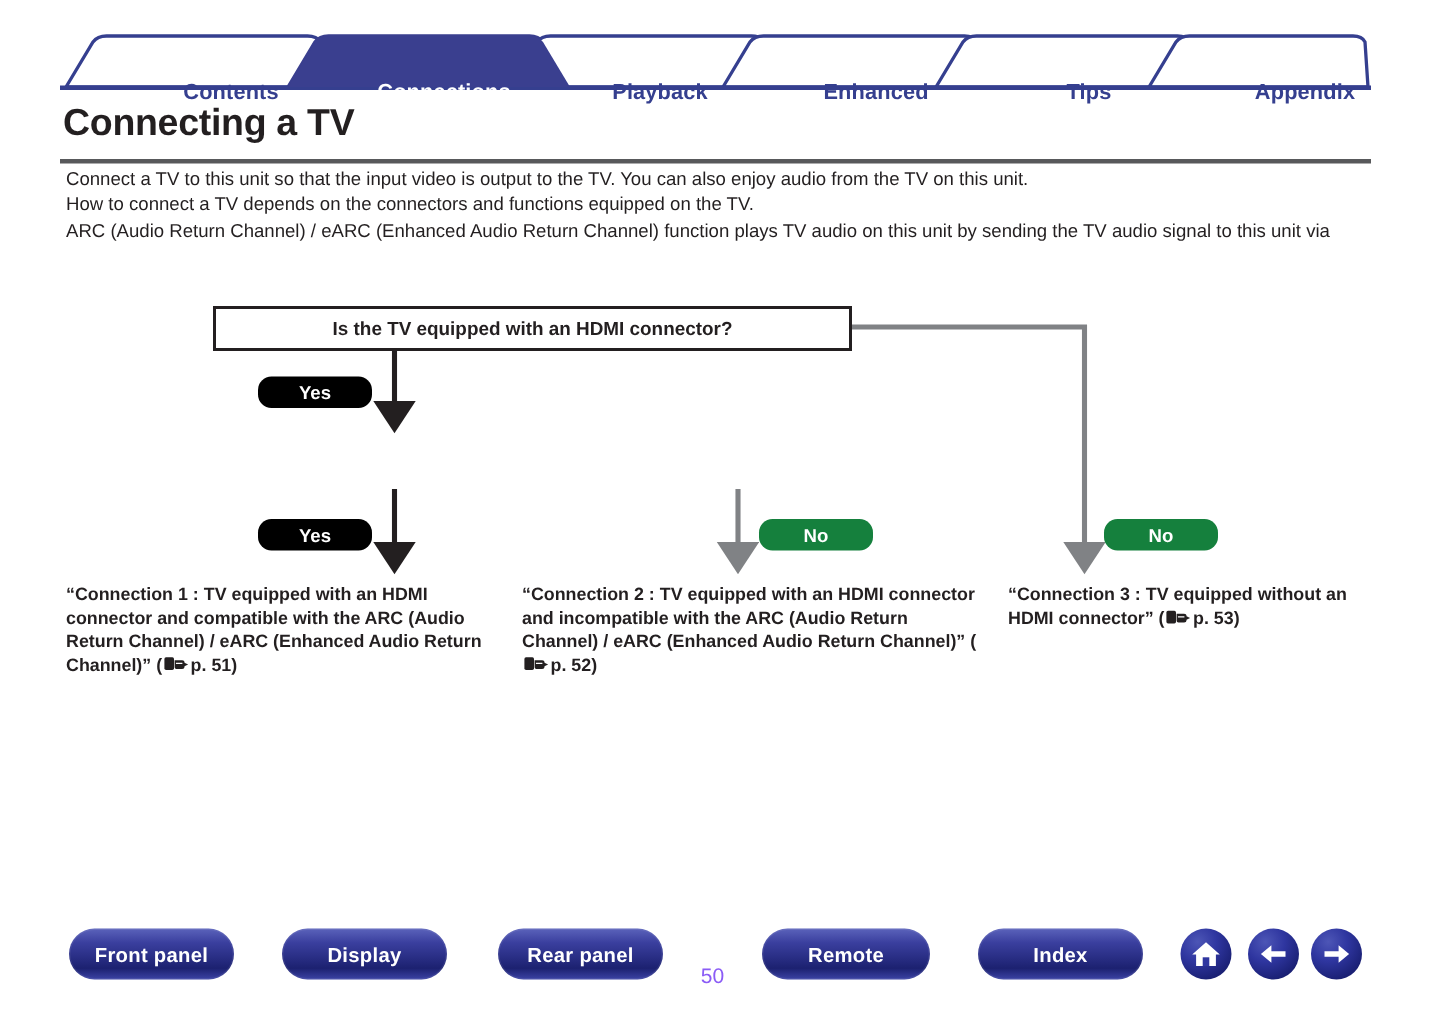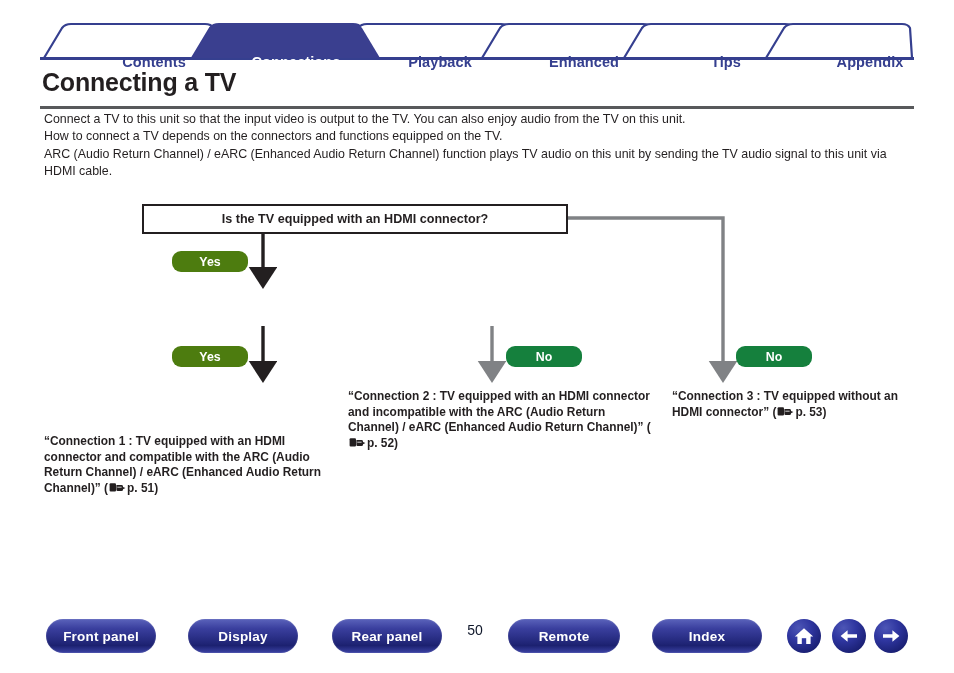--- a/index.html
+++ b/index.html
@@ -90,21 +90,21 @@
   .pill {
     position: absolute;
     border-radius: 9px;
     display: flex;
     align-items: center;
     justify-content: center;
     color: #ffffff;
     font-size: 12.4px;
     box-sizing: border-box;
   }
-  .pill.yes { background: #4d7c0f; }
+  .pill.yes { background: #000000; }
   .pill.no  { background: #15803d; }
 
   
   .linkblock {
     position: absolute;
     font-size: 11.9px;
     line-height: 15.6px;
     font-weight: bold;
     color: #231f20;
   }
@@ -125,22 +125,23 @@
     color: #ffffff;
     font-size: 13.5px;
     font-weight: bold;
     background: linear-gradient(180deg, #5b63bb 0%, #3a3f9e 28%, #2a2f86 55%, #1c2170 78%, #3c43a5 100%);
     box-shadow: inset 0 0 0 1px rgba(255,255,255,0.08);
     letter-spacing: 0.2px;
   }
   .page-num {
     position: absolute;
     font-size: 14px;
-    color: #0f172a;
+    color: #8b5cf6;
     text-align: center;
+    margin-top: 20px;
   }
   .circ-btn {
     position: absolute;
     width: 34px;
     height: 34px;
     border-radius: 50%;
     background: radial-gradient(circle at 34% 26%, #4d56b6 0%, #2f36a0 38%, #1b2176 75%, #141a63 100%);
     display: flex;
     align-items: center;
     justify-content: center;
@@ -177,21 +178,20 @@
   <div class="tab-label" style="left:830px;">Appendix</div>
 </div>
 
 <div class="page-title">Connecting a TV</div>
 <div class="title-rule"></div>
 
 <div class="intro">
   <p>Connect a TV to this unit so that the input video is output to the TV. You can also enjoy audio from the TV on this unit.</p>
   <p>How to connect a TV depends on the connectors and functions equipped on the TV.</p>
   <p>ARC (Audio Return Channel) / eARC (Enhanced Audio Return Channel) function plays TV audio on this unit by sending the TV audio signal to this unit via</p>
-  <p>HDMI cable.</p>
 </div>
 
 <div class="flow">
   <svg width="954" height="673">
     <defs>
       <marker id="arrowBlack" markerWidth="10" markerHeight="10" refX="3.2" refY="4.2" orient="auto" markerUnits="strokeWidth">
         <path d="M 0 0 L 6.4 4.2 L 0 8.4 Z" fill="#231f20"></path>
       </marker>
       <marker id="arrowGray" markerWidth="10" markerHeight="10" refX="3.2" refY="4.2" orient="auto" markerUnits="strokeWidth">
         <path d="M 0 0 L 6.4 4.2 L 0 8.4 Z" fill="#808285"></path>
@@ -214,21 +214,21 @@
   <div class="pill yes" style="left:172px; top:251px; width:76px; height:21px;">Yes</div>
 
 
   <div class="pill yes" style="left:172px; top:346px; width:76px; height:21px;">Yes</div>
 
   <div class="pill no" style="left:506px; top:346px; width:76px; height:21px;">No</div>
 
   <div class="pill no" style="left:736px; top:346px; width:76px; height:21px;">No</div>
 </div>
 
-<div class="linkblock" style="left:44px; top:389px; width:286px;margin-top:45px;">
+<div class="linkblock" style="left:44px; top:389px; width:286px;">
   <span>“Connection 1 : TV equipped with an HDMI connector and compatible with the ARC (Audio Return Channel) / eARC (Enhanced Audio Return Channel)” (</span><span class="hand-icon"><svg width="17" height="12" viewBox="0 0 17 12">
         <rect x="0.6" y="1.2" width="6.4" height="8.4" rx="1.1" fill="#231f20"></rect>
         <path d="M7.4 3.1 L12.4 3.1 Q14.0 3.1 14.0 4.4 L14.0 4.9 L16.4 6.0 L14.0 7.2 L14.0 7.7 Q14.0 9.0 12.4 9.0 L8.6 9.0 Q7.4 9.0 7.4 7.9 Z" fill="#231f20"></path>
         <path d="M8.3 5.2 L12.6 5.2" stroke="#ffffff" stroke-width="0.8"></path>
       </svg></span><span>p. 51</span><span>)</span>
 </div>
 
 <div class="linkblock" style="left:348px; top:389px; width:308px;">
   <span>“Connection 2 : TV equipped with an HDMI connector and incompatible with the ARC (Audio Return Channel) / eARC (Enhanced Audio Return Channel)” (</span><span class="hand-icon"><svg width="17" height="12" viewBox="0 0 17 12">
         <rect x="0.6" y="1.2" width="6.4" height="8.4" rx="1.1" fill="#231f20"></rect>

